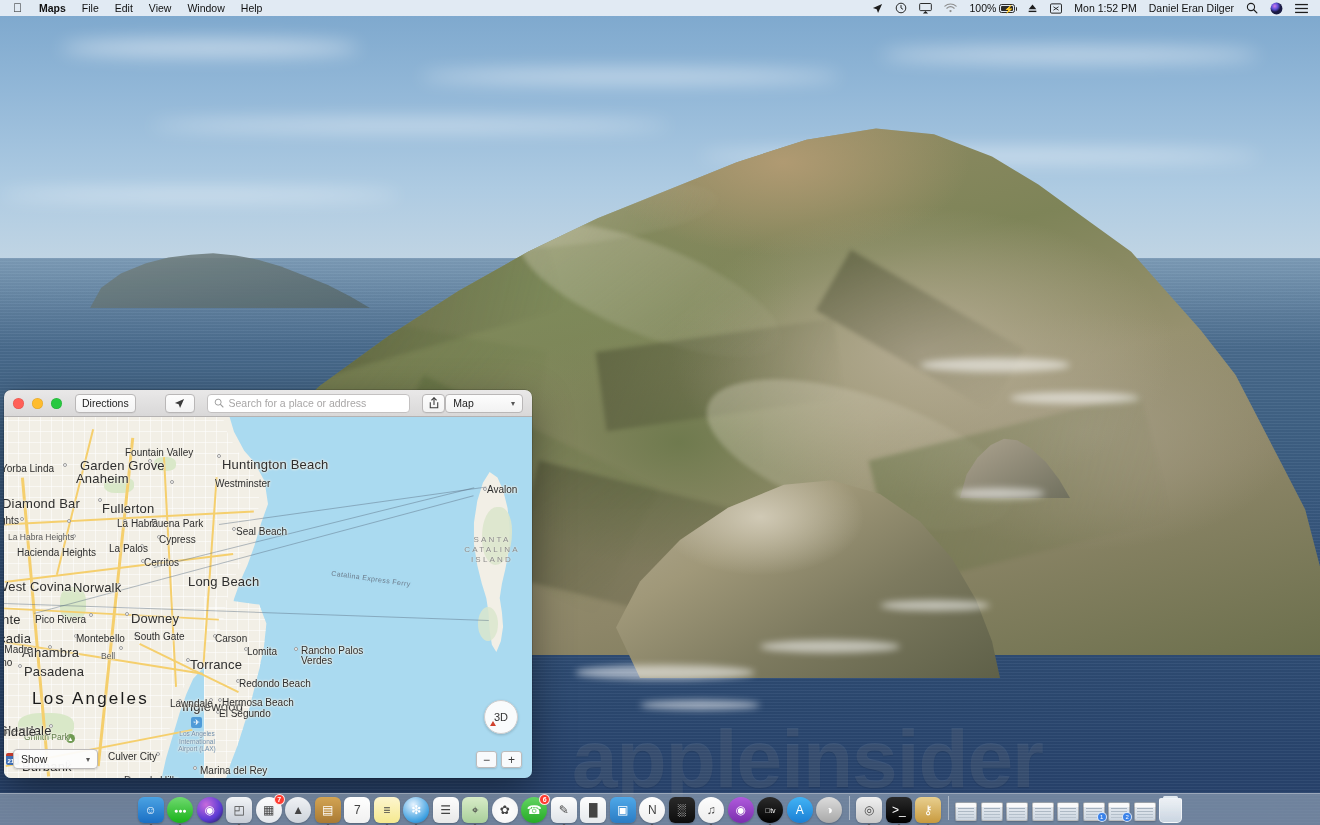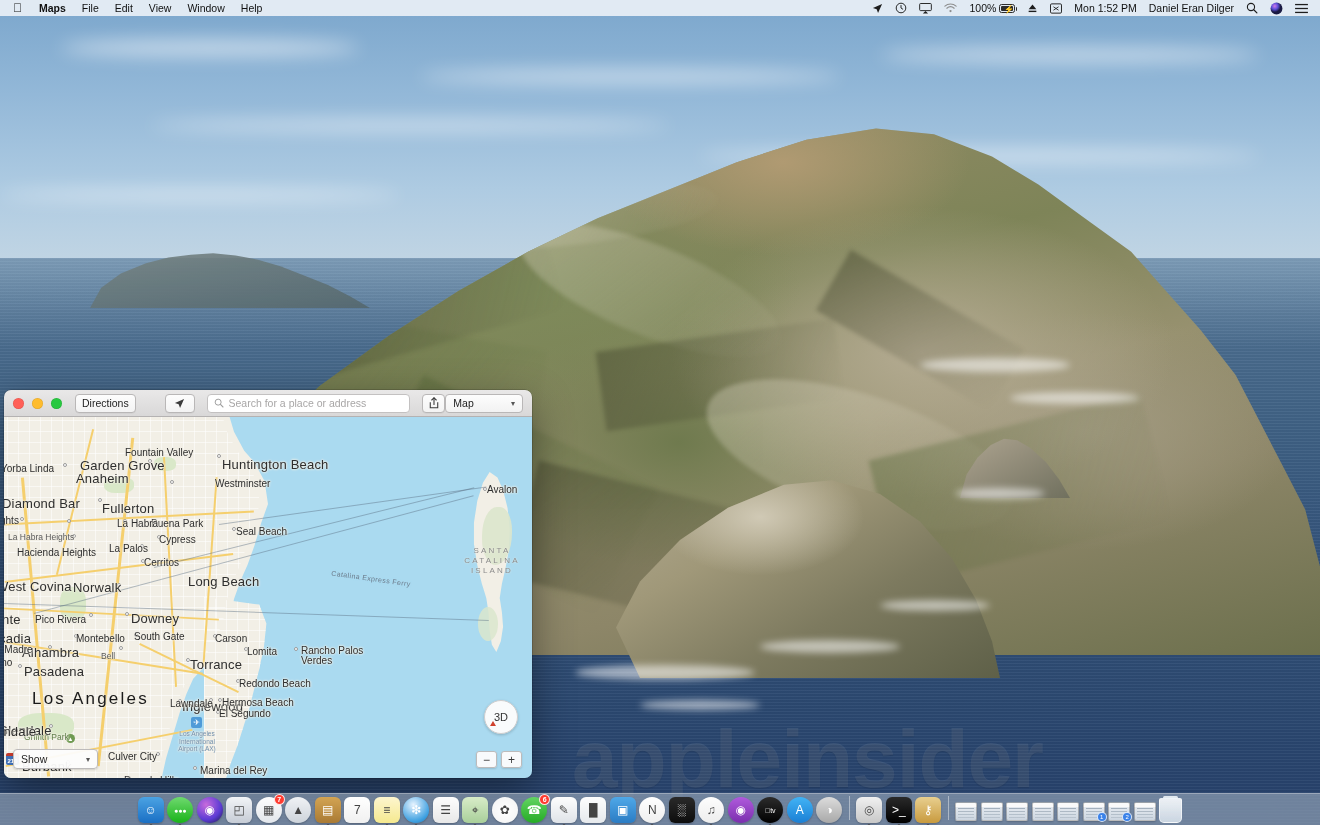--- a/index.html
+++ b/index.html
@@ -588,21 +588,21 @@
 
     <div class="sm-icon" style="left:62px;top:317px;background:#6f9a52;">▲</div>
     <div class="shield" style="left:2px;top:336px;">210</div>
 
     <div class="maplabel lbl-park" style="left:20px;top:315px;">Griffith Park</div>
     <div class="maplabel lbl-airport" style="left:165px;top:313px;width:56px;">
       <span>Los Angeles</span><br>
       <span>International</span><br>
       <span>Airport (LAX)</span>
     </div>
-    <div class="maplabel lbl-sea" style="left:452px;top:118px;width:72px;margin-top:11px;">
+    <div class="maplabel lbl-sea" style="left:452px;top:118px;width:72px;">
       <span>SANTA</span><br>
       <span>CATALINA</span><br>
       <span>ISLAND</span>
     </div>
     <div class="maplabel lbl-ferry" style="left:327px;top:158px;transform:rotate(8deg);">Catalina Express Ferry</div>
 
     <div id="place-labels">
         <div class="maplabel lbl-major" style="left: 218px; top: 40px;">Huntington Beach</div>
         <div class="maplabel lbl-major" style="left: 72px; top: 54px;">Anaheim</div>
         <div class="maplabel lbl-major" style="left: 76px; top: 41px;">Garden Grove</div>

